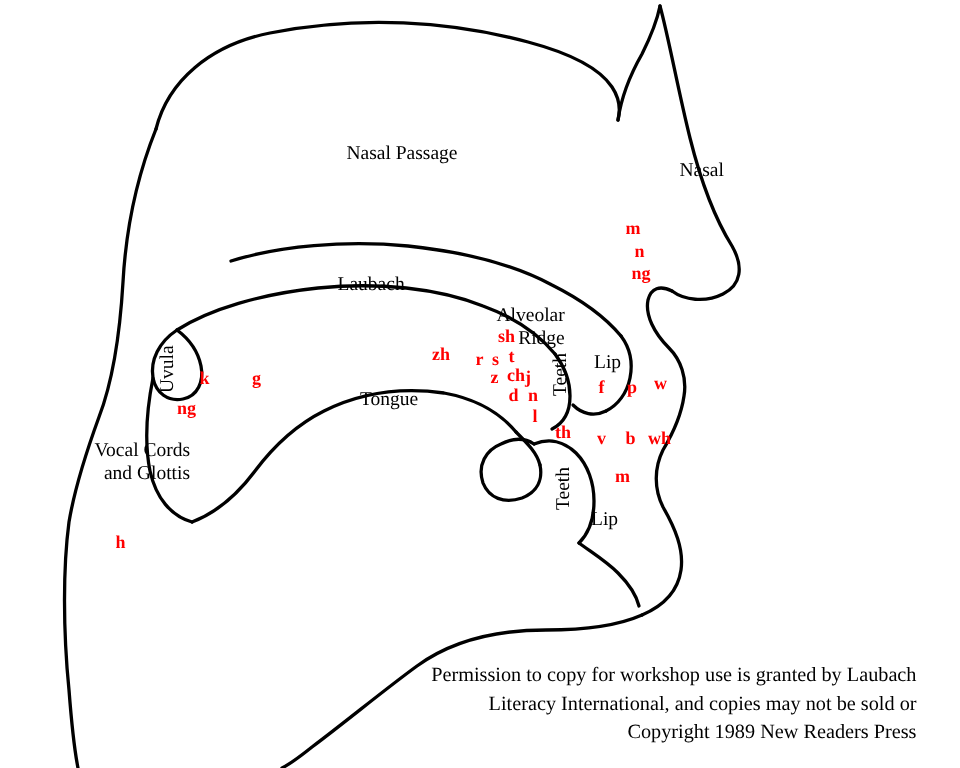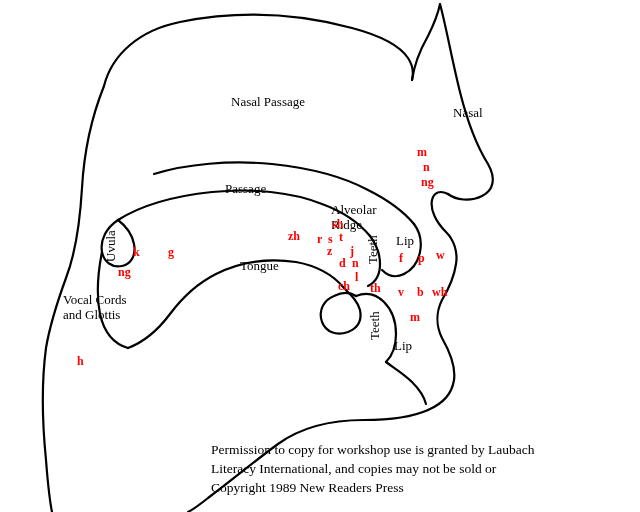--- a/index.html
+++ b/index.html
@@ -11,20 +11,21 @@
     width: 640px;
     height: 512px;
     overflow: hidden;
     font-family: "Liberation Serif", serif;
     color: #000000;
   }
   #stage {
     position: relative;
     width: 640px;
     height: 512px;
+    text-align: right;
   }
   #outline {
     position: absolute;
     left: 0;
     top: 0;
     width: 640px;
     height: 512px;
   }
   .lbl {
     position: absolute;
@@ -113,21 +114,21 @@
       <path d="M 414,224 C 420,232 422,242 420,252 C 418,262 412,270 404,274"></path>
       <path d="M 404,274 C 396,278 388,276 382,270"></path>
 
       <path d="M 386,362 C 394,368 404,374 412,382 C 418,388 424,396 426,404"></path>
 
     </g>
   </svg>
 
   <div class="lbl" style="left:231px; top:95px;">Nasal Passage</div>
   <div class="lbl" style="left:453px; top:106px;">Nasal</div>
-  <div class="lbl" style="left:225px; top:182px;">Passage</div>
+  <div class="lbl" style="left:225px; top:182px;">Laubach</div>
   <div class="lbl" style="left:331px; top:203px;">Alveolar
 Ridge</div>
   <div class="lbl" style="left:396px; top:234px;">Lip</div>
   <div class="lbl" style="left:240px; top:259px;">Tongue</div>
   <div class="lbl" style="left:63px; top:293px;">Vocal Cords
 and Glottis</div>
   <div class="lbl" style="left:394px; top:339px;">Lip</div>
 
   <div class="lbl vert" style="left:104px; top:262px;">Uvula</div>
   <div class="lbl vert" style="left:366px; top:264px;">Teeth</div>
@@ -138,21 +139,21 @@
   <div class="ph" style="left:421px; top:176px;">ng</div>
 
   <div class="ph" style="left:288px; top:218px;margin-left:44px;">sh</div>
   <div class="ph" style="left:288px; top:230px;">zh</div>
 
   <div class="ph" style="left:317px; top:233px;">r</div>
   <div class="ph" style="left:328px; top:233px;">s</div>
   <div class="ph" style="left:339px; top:231px;">t</div>
 
   <div class="ph" style="left:327px; top:245px;">z</div>
-  <div class="ph" style="left:338px; top:244px;margin-top:36px;">ch</div>
+  <div class="ph" style="left:338px; top:244px;">ch</div>
   <div class="ph" style="left:350px; top:245px;">j</div>
 
   <div class="ph" style="left:339px; top:257px;">d</div>
   <div class="ph" style="left:352px; top:257px;">n</div>
 
   <div class="ph" style="left:355px; top:271px;">l</div>
   <div class="ph" style="left:370px; top:282px;">th</div>
 
   <div class="ph" style="left:399px; top:252px;">f</div>
   <div class="ph" style="left:398px; top:286px;">v</div>

